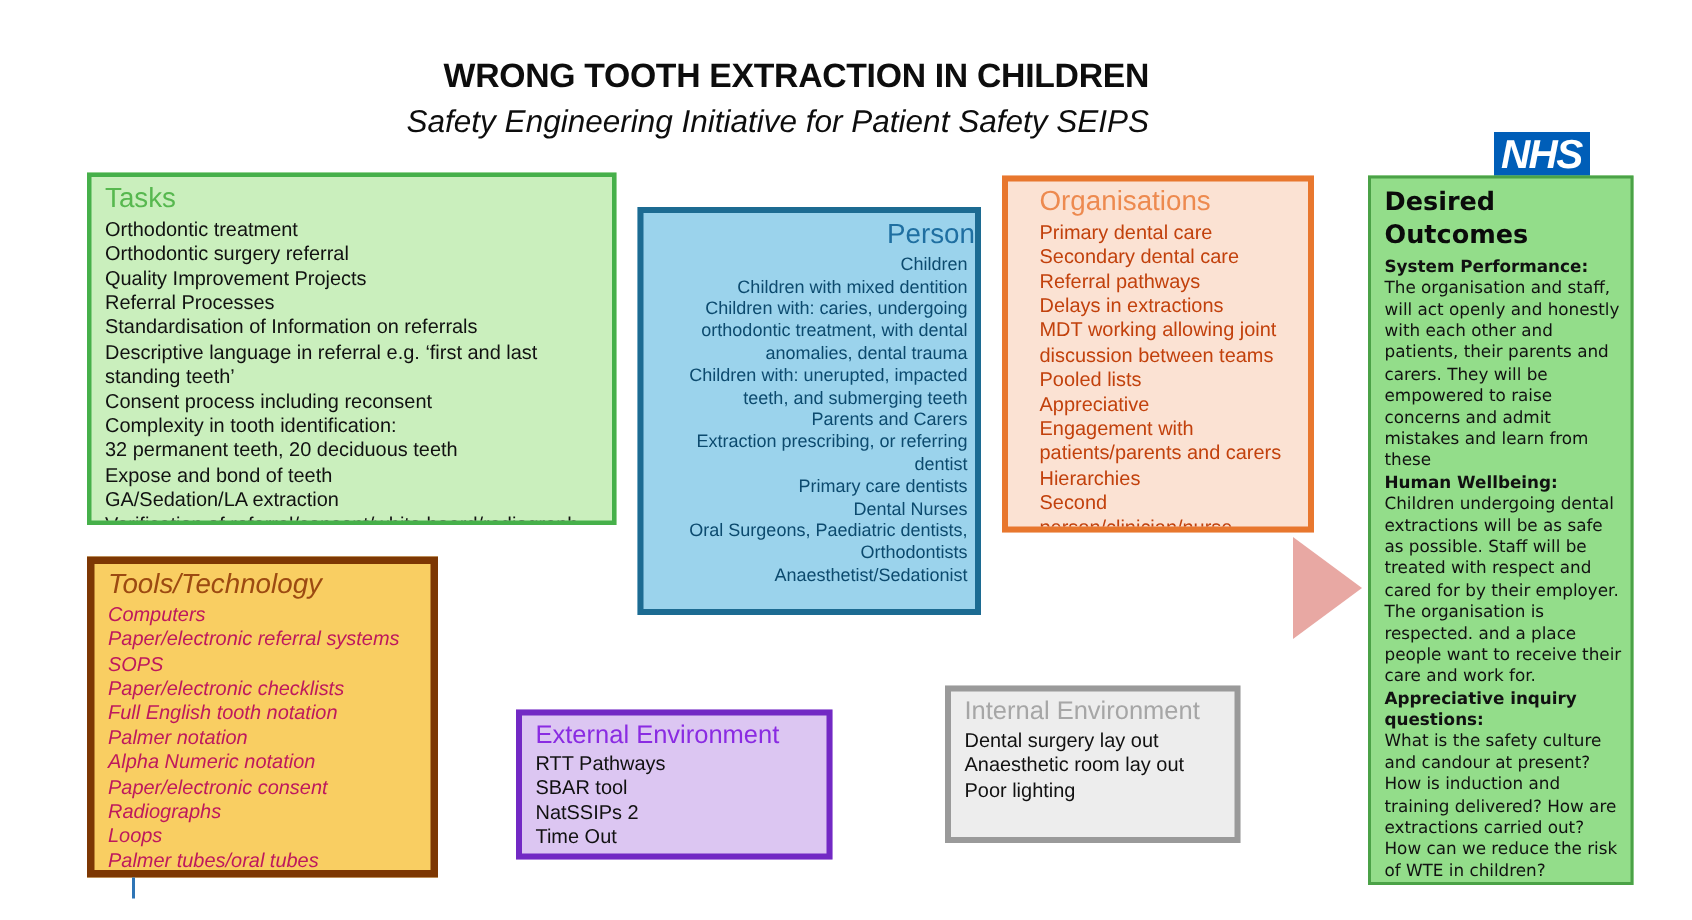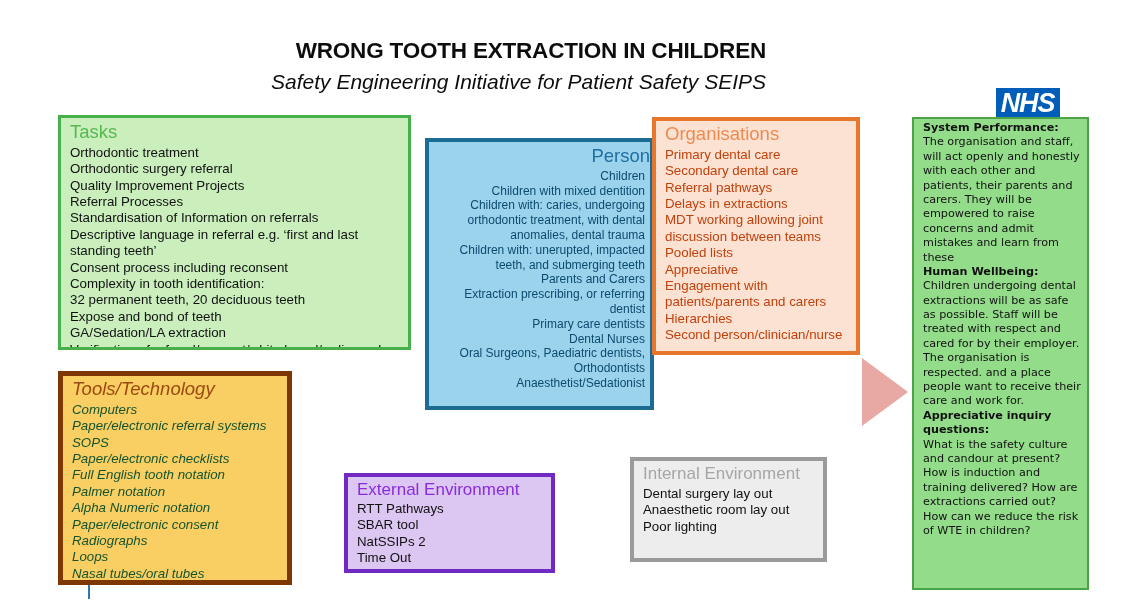--- a/index.html
+++ b/index.html
@@ -112,21 +112,21 @@
   #card-tools {
     left: 58px; top: 371px; width: 234px; height: 214px;
     background: #F9CE62;
     border: 5px solid #7D3703;
     font-style: italic;
   }
   #card-tools .card-title {
     color: #9C4A12; font-size: 18.5px; padding: 3px 0 0 9px;
   }
   #card-tools .card-list {
-    font-size: 13.3px; padding: 1px 6px 0 9px; color: #14532d;
+    font-size: 13.3px; padding: 1px 6px 0 9px; color: #be185d;
   }
   .tools-tick {
     position: absolute;
     left: 88px; top: 585px;
     width: 2px; height: 14px;
     background: #2E75B6;
   }
 
   
   #card-person {
@@ -137,23 +137,24 @@
   }
   #card-person .card-title {
     color: #1F6FA1; font-size: 18.5px; padding: 4px 0 0 9px;
   }
   #card-person .card-list {
     font-size: 12px; padding: 1px 5px 0 9px; color: #0c4a6e;
   }
 
   
   #card-orgs {
-    left: 652px; top: 117px; width: 208px; height: 238px;
+    left: 668px; top: 117px; width: 208px; height: 238px;
     background: #FBE2D3;
     border: 4px solid #E8772E;
+    padding-left: 12px;
   }
   #card-orgs .card-title {
     color: #ED8A4F; font-size: 18.5px; padding: 3px 0 0 9px;
   }
   #card-orgs .card-list {
     font-size: 13.3px; padding: 1px 5px 0 9px; color: #c2410c;
   }
 
   
   #card-external {
@@ -271,21 +272,21 @@
       <li>Computers</li>
       <li>Paper/electronic referral systems</li>
       <li>SOPS</li>
       <li>Paper/electronic checklists</li>
       <li>Full English tooth notation</li>
       <li>Palmer notation</li>
       <li>Alpha Numeric notation</li>
       <li>Paper/electronic consent</li>
       <li>Radiographs</li>
       <li>Loops</li>
-      <li>Nasal tubes/oral tubes</li>
+      <li>Palmer tubes/oral tubes</li>
     </ul>
   </div>
   <div class="tools-tick"></div>
 
   <div class="card" id="card-person">
     <div class="card-title">Person</div>
     <ul class="card-list">
       <li>Children</li>
       <li>Children with mixed dentition</li>
       <li>Children with: caries, undergoing orthodontic treatment, with dental anomalies, dental trauma</li>
@@ -333,20 +334,21 @@
       <li>Poor lighting</li>
     </ul>
   </div>
 
   <div class="arrow-wrap">
     <div class="arrow-outline"></div>
     <div class="arrow"></div>
   </div>
 
   <div class="card" id="card-outcomes">
+    <div class="oc-title">Desired Outcomes</div>
     <div class="oc-body">
       <span class="oc-head">System Performance:</span>
       <span class="oc-para">The organisation and staff, will act openly and honestly with each other and patients, their parents and carers. They will be empowered  to raise concerns and admit mistakes and learn from these</span>
       <span class="oc-head">Human Wellbeing:</span>
       <span class="oc-para">Children undergoing dental extractions will be as safe as possible. Staff will be treated with respect and cared for by their   employer. The organisation is respected. and a place people want to receive their care and work for.</span>
       <span class="oc-head">Appreciative inquiry questions:</span>
       <span class="oc-para">What is the safety culture and candour at present? How is induction and training delivered? How are extractions carried out? How can we reduce the risk of WTE in children?</span>
     </div>
   </div>
 

